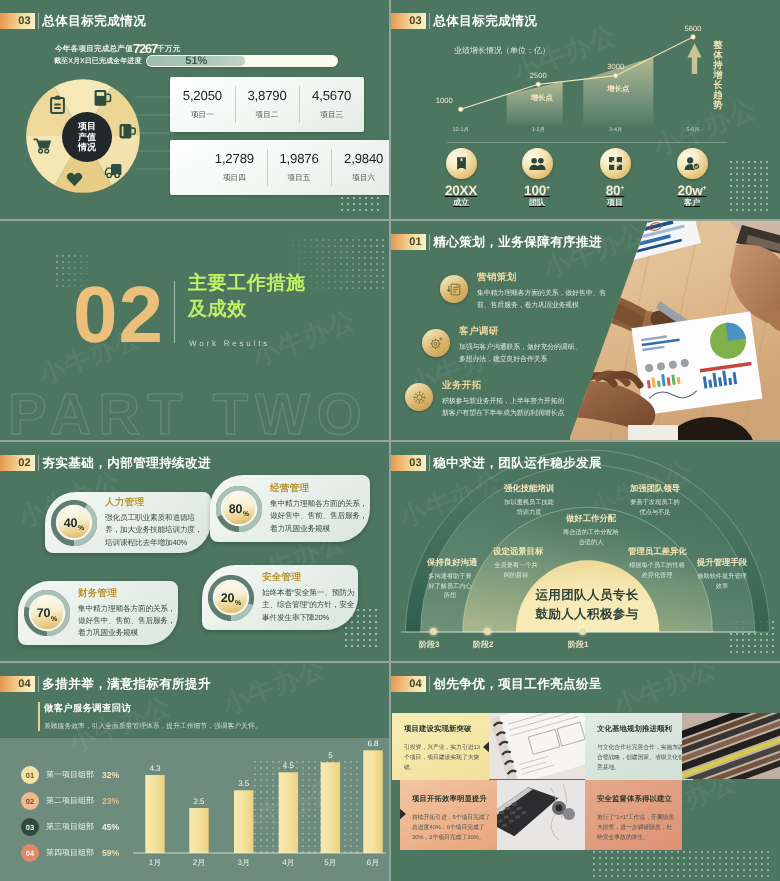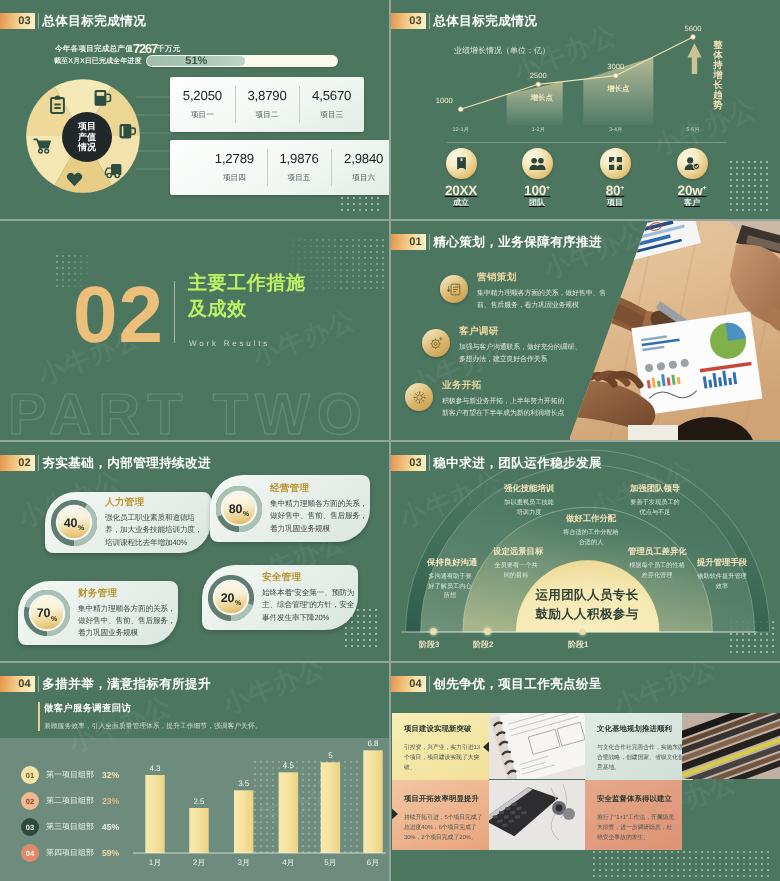--- a/index.html
+++ b/index.html
@@ -769,21 +769,21 @@
         <g stroke="#b9b7b4" stroke-width=".8" fill="none">
           <path d="M62 8 q10 16 2 30 q-6 12 6 22"></path>
           <path d="M74 4 q8 20 -2 34"></path>
         </g>
         <circle cx="70" cy="28" r="7" fill="#6c6c70"></circle>
         <circle cx="80" cy="34" r="6" fill="#88888c"></circle>
         <circle cx="70" cy="28" r="3.4" fill="#2c2c30"></circle>
       </svg>
     </div>
 
-    <div class="s8-tile" style="left:1px;top:117px;width:97px;height:70px;background:linear-gradient(155deg,#f2c6a2,#e8a57c);">
+    <div class="s8-tile" style="left:9px;top:117px;width:97px;height:70px;background:linear-gradient(155deg,#f2c6a2,#e8a57c);">
       <div style="padding:14px 6px 0 12px;">
         <div class="s8-h">项目开拓效率明显提升</div>
         <div class="s8-p">持续开拓引进，5个项目完成了总进度40%，6个项目完成了30%，2个项目完成了20%。</div>
       </div>
       <div style="position:absolute;left:-1px;top:28px;width:0;height:0;border-top:6px solid transparent;border-bottom:6px solid transparent;border-left:7px solid #2b2b28;"></div>
     </div>
 
     <div class="s8-tile" style="left:194px;top:117px;width:97px;height:70px;background:linear-gradient(155deg,#e5a98a,#dd9374);">
       <div style="padding:14px 6px 0 12px;">
         <div class="s8-h">安全监督体系得以建立</div>

